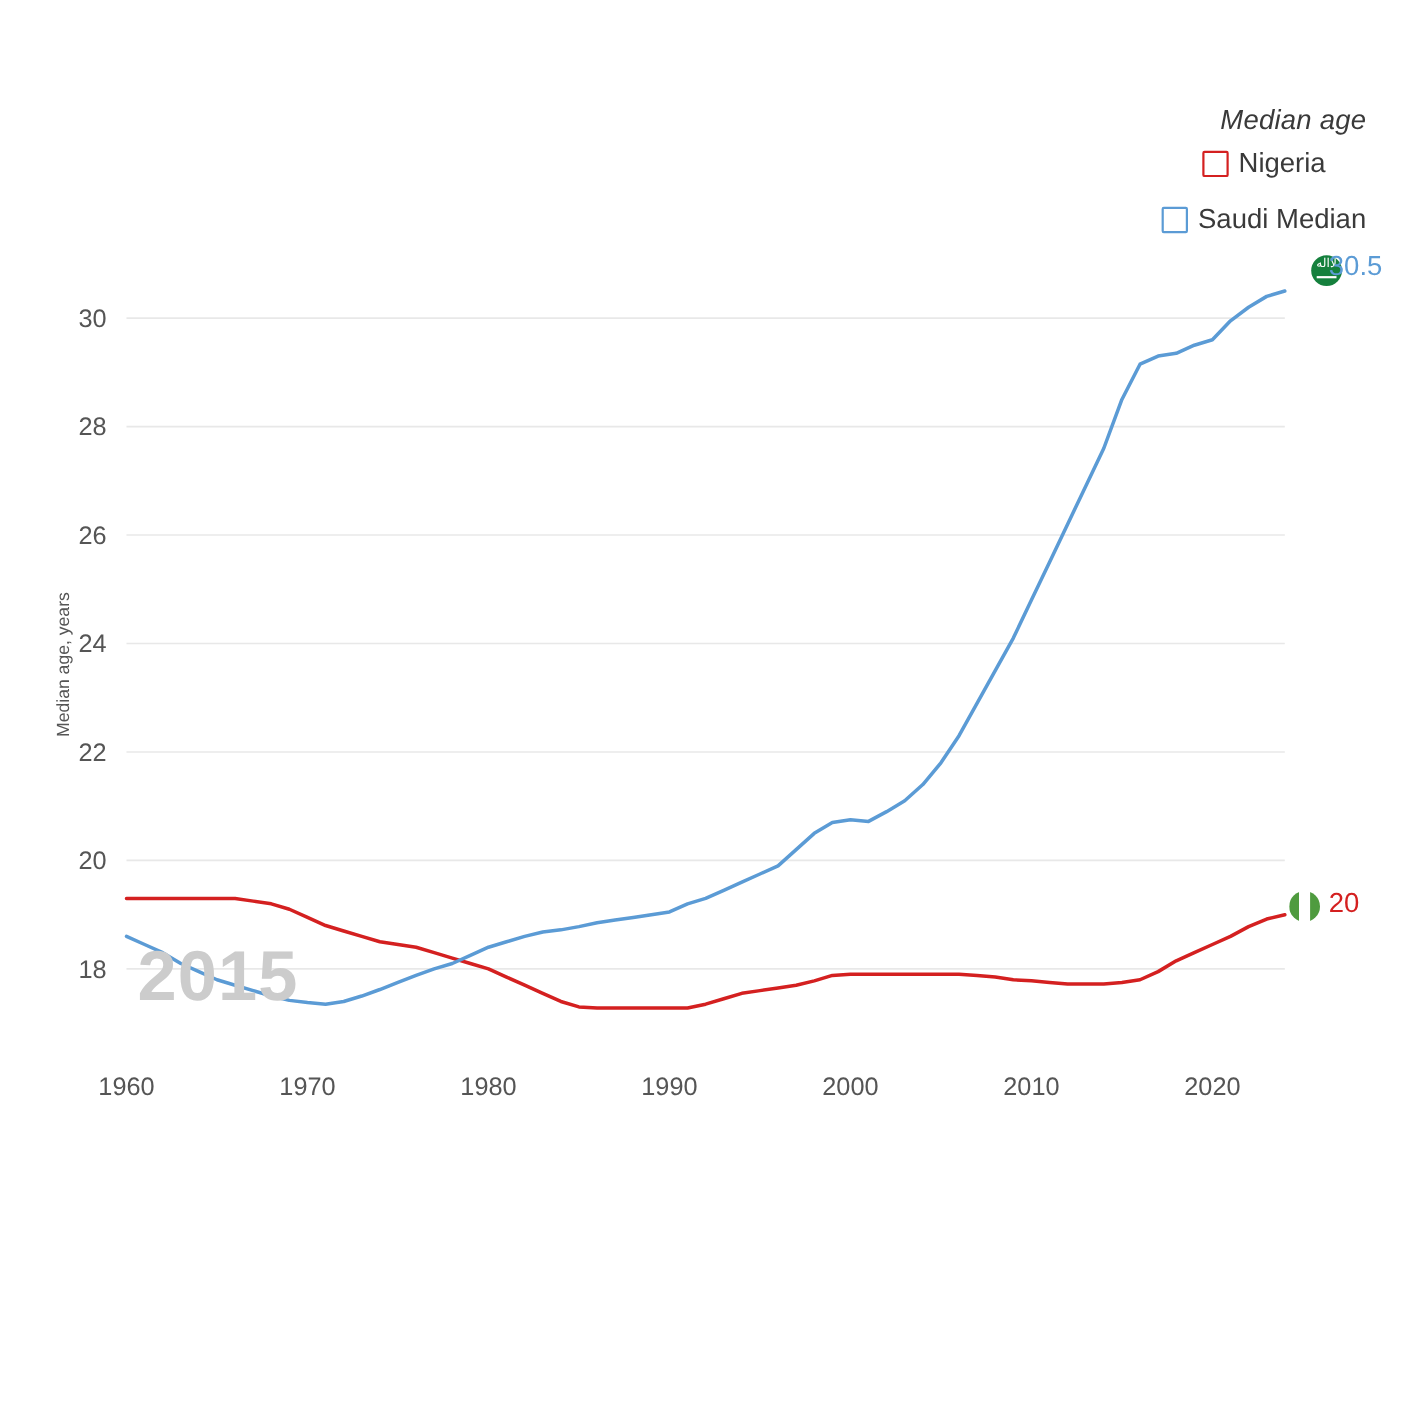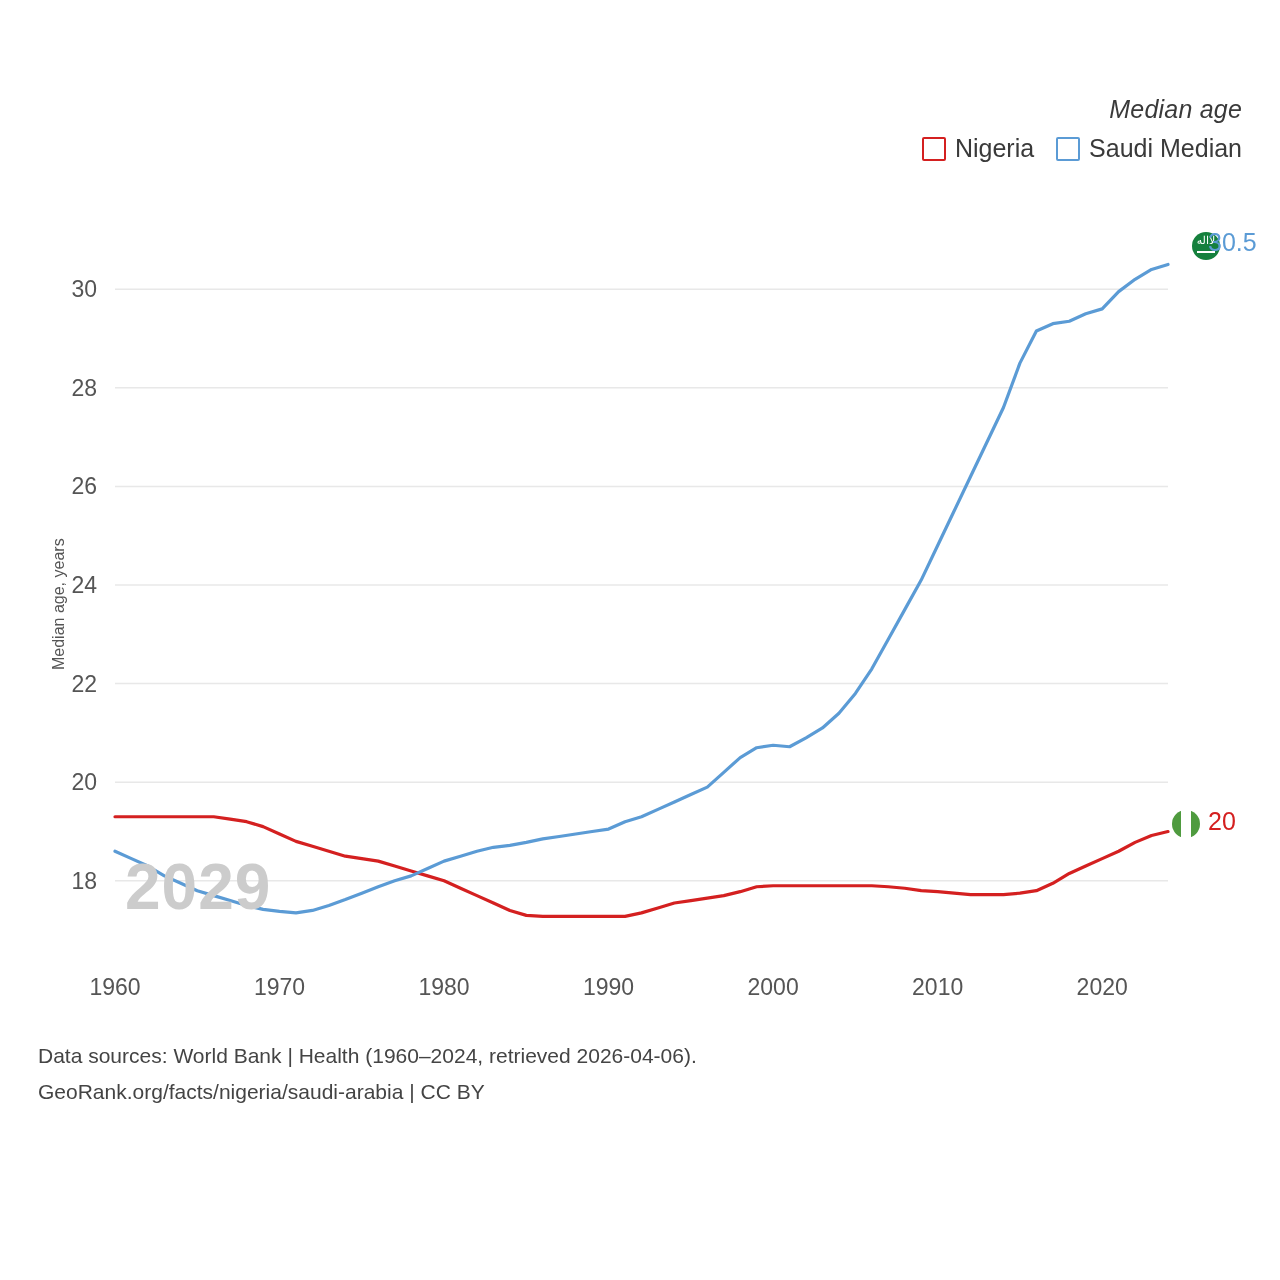--- a/index.html
+++ b/index.html
@@ -30,21 +30,21 @@
   }
   .legend-title {
     font-size: 25px;
     color: #3a3a3a;
     margin-bottom: 10px;
     letter-spacing: 0.2px;
     font-style: italic;
   }
   .legend-items {
     display: flex;
-    flex-direction: row;
+    flex-direction: column;
     justify-content: space-between;
     align-items: center;
     gap: 22px;
   }
   .legend-item {
     display: flex;
     flex-direction: row;
     align-items: center;
     gap: 9px;
   }
@@ -171,33 +171,29 @@
         <text x="1102.1875" y="995" text-anchor="middle" font-size="23" fill="#555" font-family="&quot;Liberation Sans&quot;, sans-serif">2020</text>
       </g>
     <g id="lines">
         <polyline points="115.00,816.74 131.45,816.74 147.91,816.74 164.36,816.74 180.81,816.74 197.27,816.74 213.72,816.74 230.17,819.20 246.63,821.67 263.08,826.60 279.53,833.99 295.98,841.39 312.44,846.32 328.89,851.25 345.34,856.18 361.80,858.65 378.25,861.11 394.70,866.04 411.16,870.97 427.61,875.90 444.06,880.83 460.52,888.23 476.97,895.63 493.42,903.02 509.88,910.42 526.33,915.35 542.78,916.33 559.23,916.33 575.69,916.33 592.14,916.33 608.59,916.33 625.05,916.33 641.50,912.88 657.95,907.95 674.41,903.02 690.86,900.56 707.31,898.09 723.77,895.63 740.22,891.68 756.67,886.75 773.13,885.76 789.58,885.76 806.03,885.76 822.48,885.76 838.94,885.76 855.39,885.76 871.84,885.76 888.30,886.75 904.75,888.23 921.20,890.69 937.66,891.68 954.11,893.16 970.56,894.64 987.02,894.64 1003.47,894.64 1019.92,893.16 1036.38,890.69 1052.83,883.30 1069.28,873.44 1085.73,866.04 1102.19,858.65 1118.64,851.25 1135.09,842.38 1151.55,835.47 1168.00,831.53" fill="none" stroke="#d42020" stroke-width="3.2" stroke-linejoin="round" stroke-linecap="round"></polyline>
         <polyline points="115.00,851.25 131.45,858.65 147.91,866.04 164.36,875.90 180.81,883.30 197.27,890.69 213.72,895.63 230.17,900.56 246.63,905.49 263.08,909.43 279.53,911.40 295.98,912.88 312.44,910.42 328.89,905.49 345.34,899.57 361.80,893.16 378.25,886.75 394.70,880.83 411.16,875.90 427.61,868.51 444.06,861.11 460.52,856.18 476.97,851.25 493.42,847.31 509.88,845.33 526.33,842.38 542.78,838.92 559.23,836.46 575.69,833.99 592.14,831.53 608.59,829.06 625.05,821.67 641.50,816.74 657.95,809.34 674.41,801.94 690.86,794.55 707.31,787.15 723.77,772.36 740.22,757.57 756.67,747.71 773.13,745.24 789.58,746.72 806.03,737.85 822.48,727.99 838.94,713.19 855.39,693.47 871.84,668.82 888.30,639.24 904.75,609.65 921.20,580.07 937.66,545.56 954.11,511.04 970.56,476.53 987.02,442.01 1003.47,407.50 1019.92,363.13 1036.38,331.08 1052.83,323.68 1069.28,321.22 1085.73,313.82 1102.19,308.89 1118.64,291.63 1135.09,279.31 1151.55,269.44 1168.00,264.51" fill="none" stroke="#5b9bd5" stroke-width="3.2" stroke-linejoin="round" stroke-linecap="round"></polyline>
       </g>
   </svg>
 
   <div class="y-axis-title" style="left:50px; top:670px;">Median age, years</div>
 
-  <div class="watermark">2029</div>
+  <div class="watermark">2015</div>
 
   <div class="flag-badge flag-saudi">
     <div class="arabic">لااله</div>
     <div class="sword"></div>
   </div>
   <div class="end-label saudi">30.5</div>
 
   <div class="flag-badge flag-nigeria">
     <div class="stripe s1"></div>
     <div class="stripe s2"></div>
     <div class="stripe s3"></div>
   </div>
   <div class="end-label nigeria">20</div>
 
-  <div class="footer">
-    <div>Data sources: World Bank | Health (1960–2024, retrieved 2026-04-06).</div>
-    <div>GeoRank.org/facts/nigeria/saudi-arabia | CC BY</div>
-  </div>
 
 </div>
 
 </body></html>

